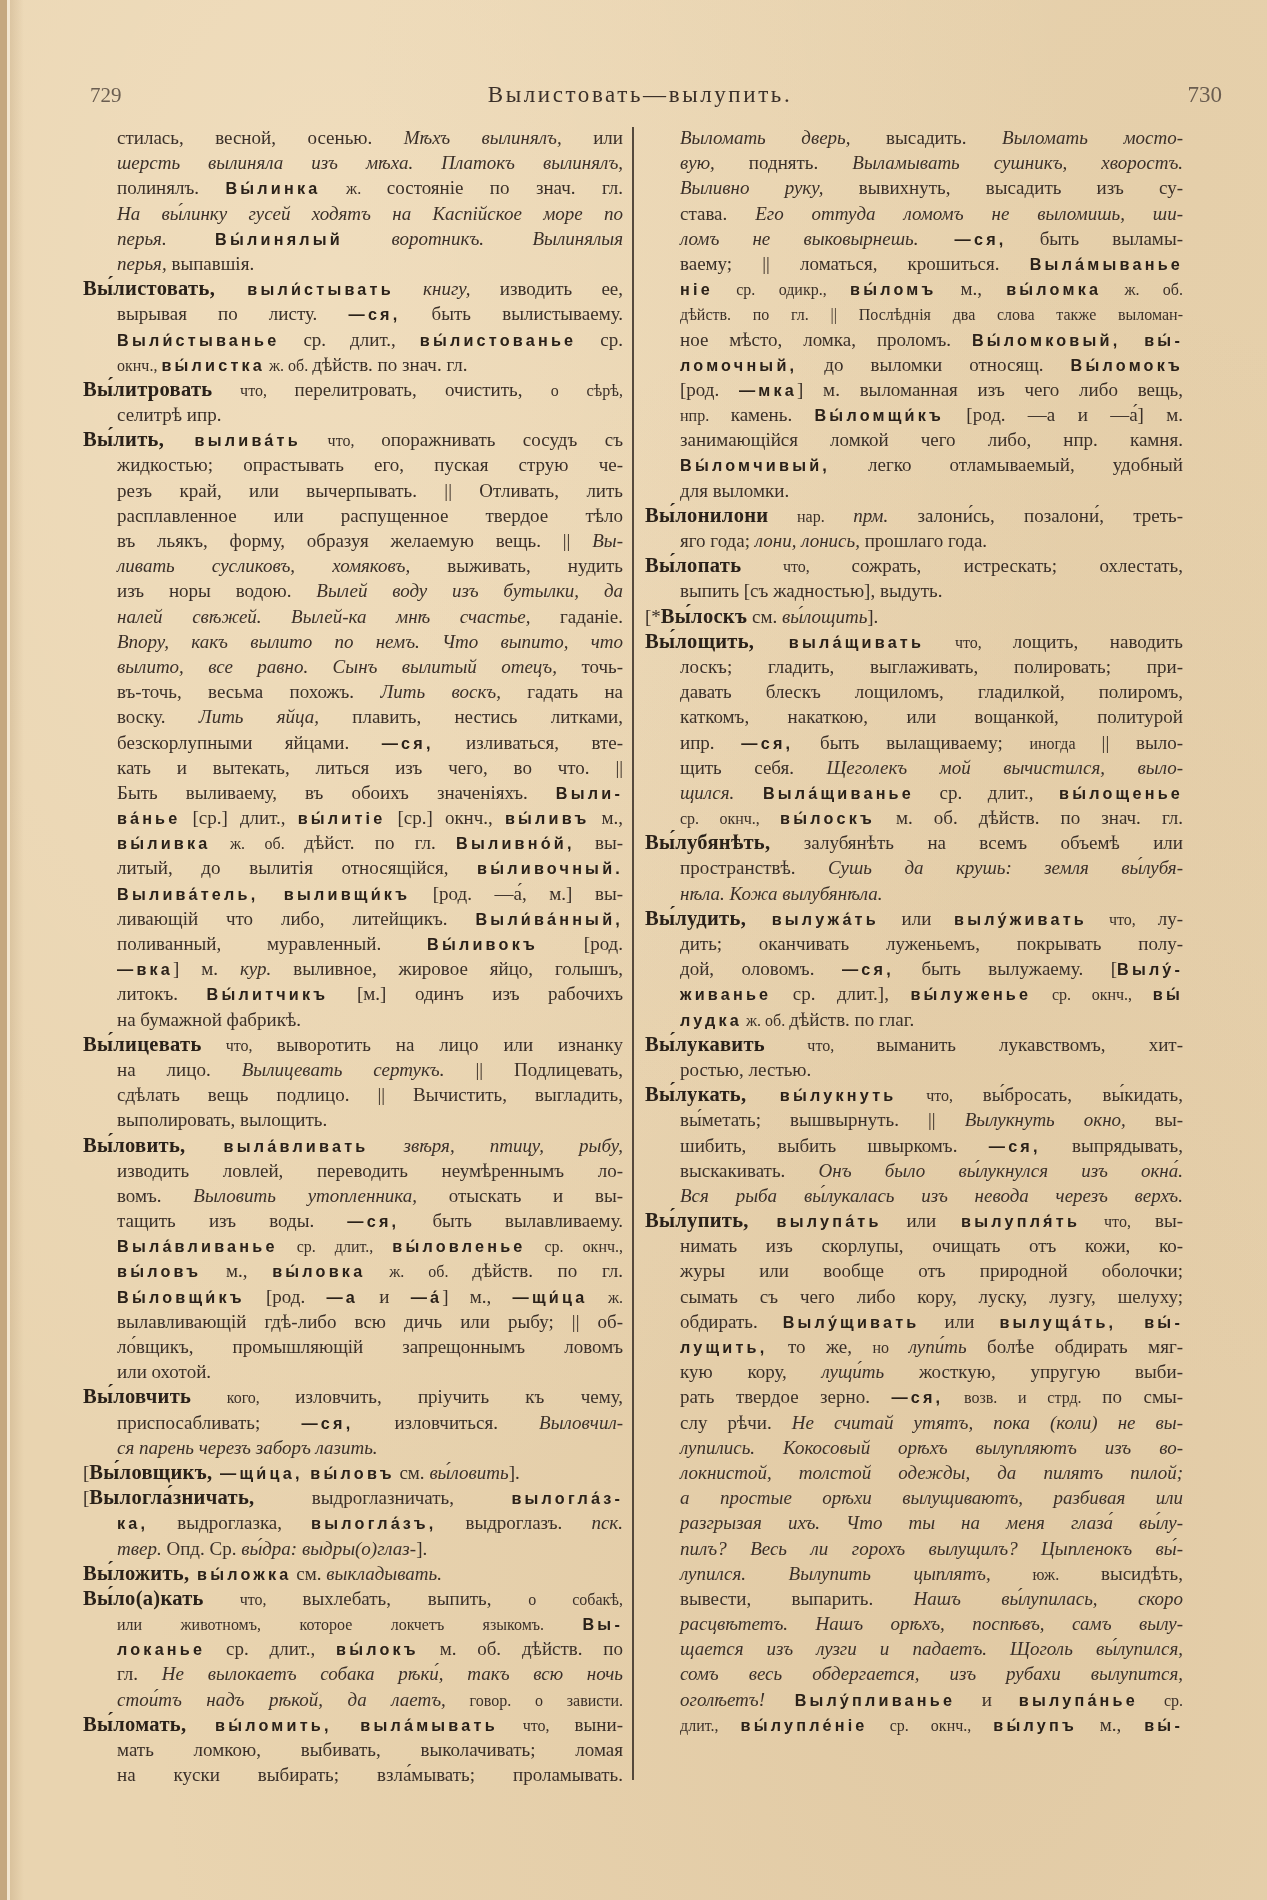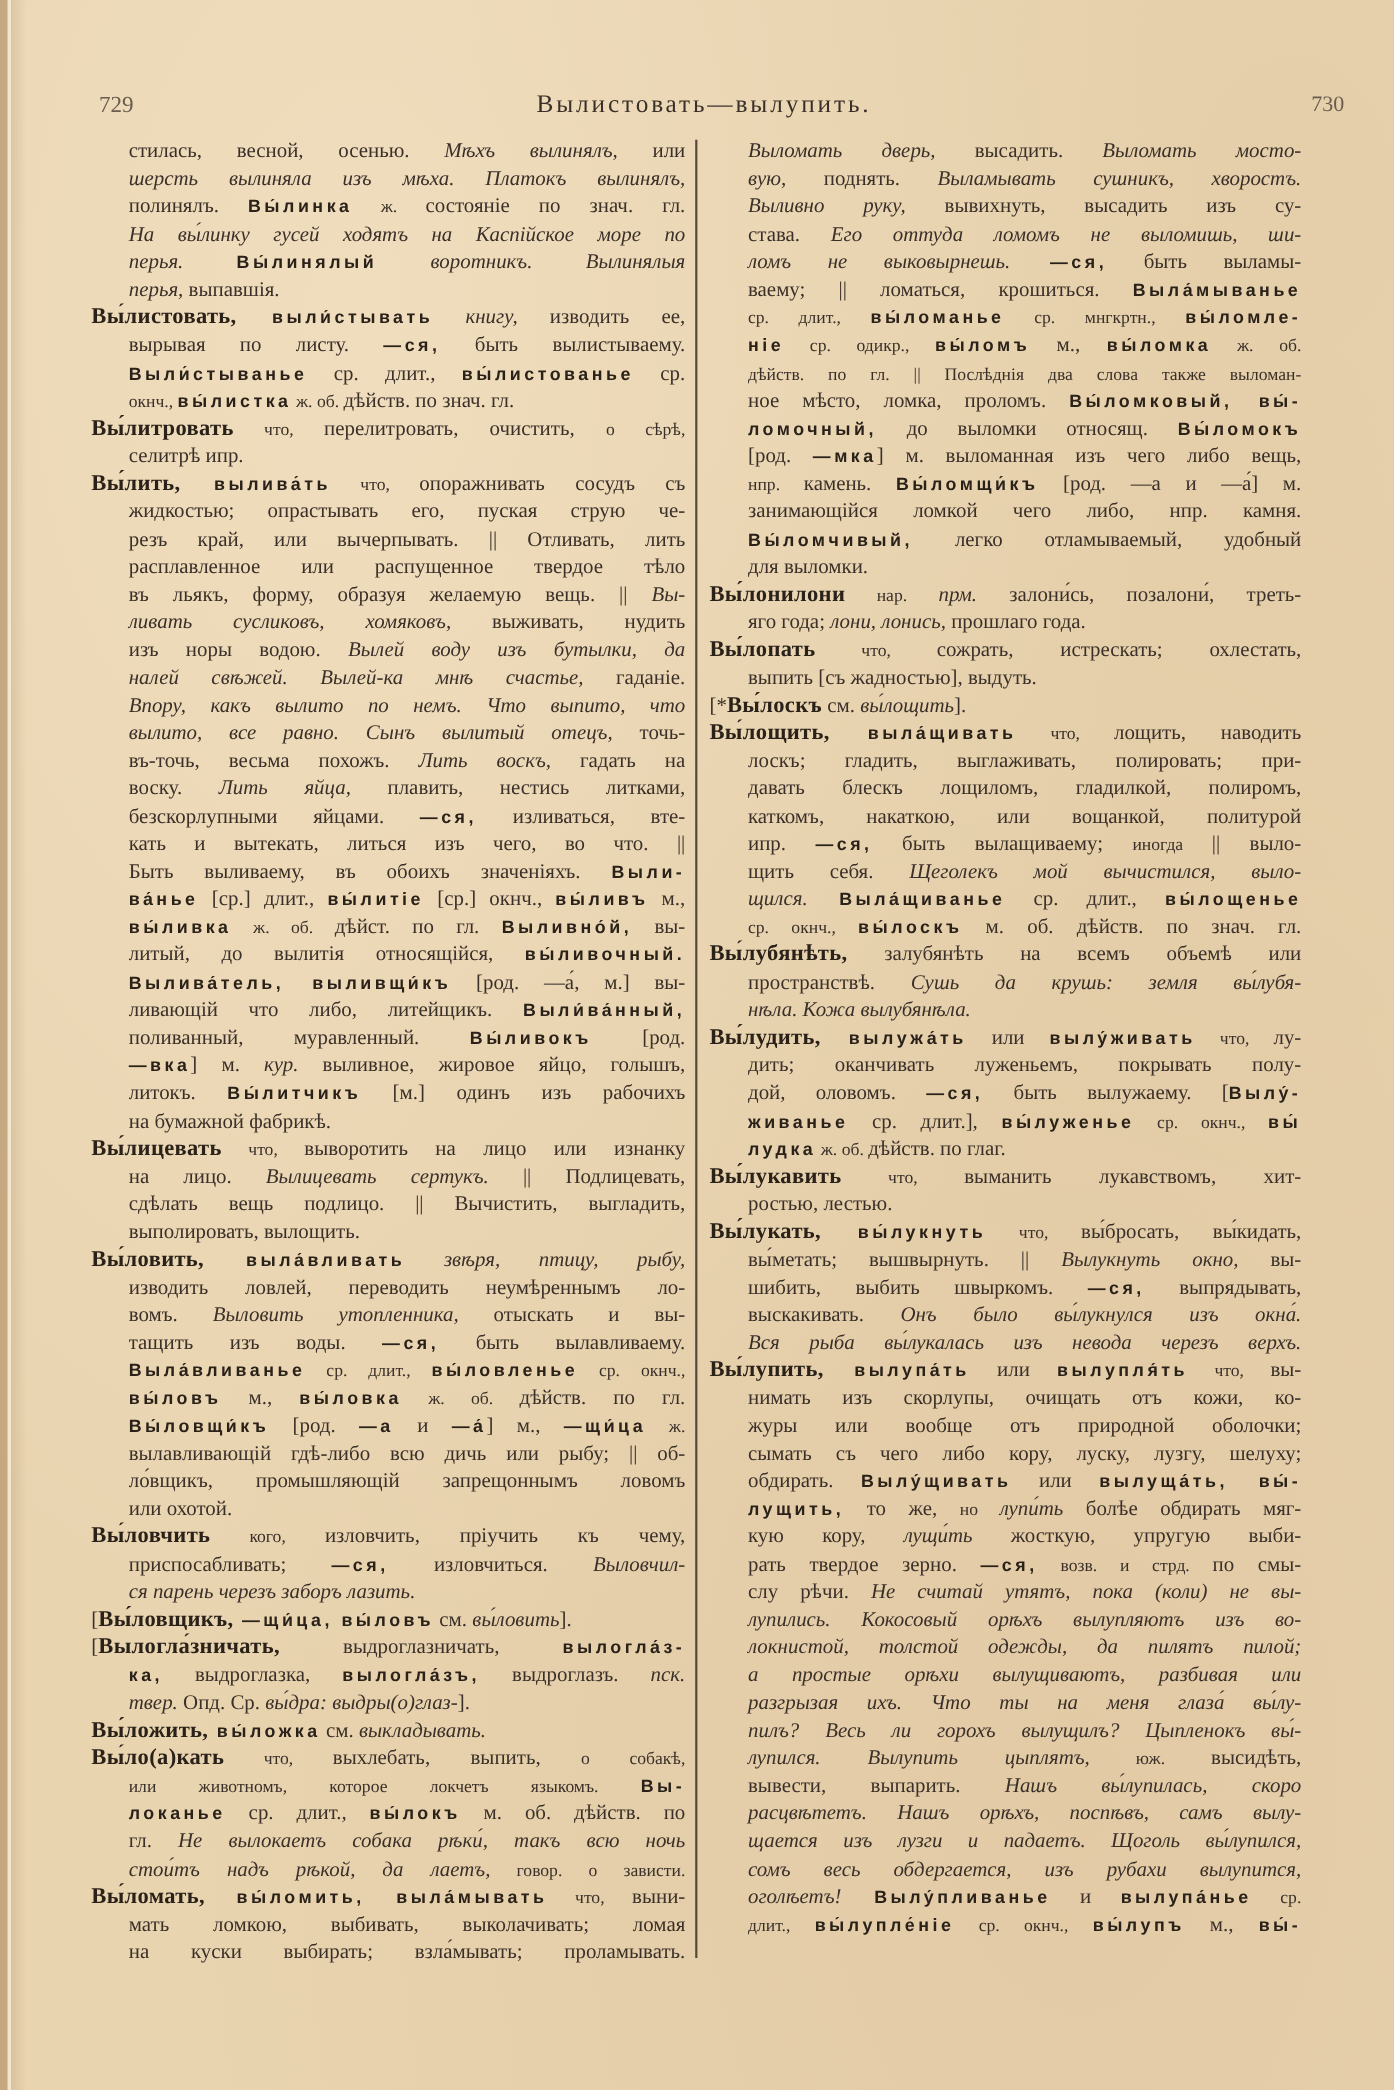--- a/index.html
+++ b/index.html
@@ -15,21 +15,21 @@
     font-family:"Liberation Serif", "DejaVu Serif", serif;
     padding-left:39px;
   }
   .edge-dark { position:absolute; left:0; top:0; width:7px; height:1900px; background:#c5a87f; }
   .edge-light { position:absolute; left:7px; top:0; width:3px; height:1900px; background:#f3e6cf; }
   .edge-shade { position:absolute; left:10px; top:0; width:14px; height:1900px;
     background:linear-gradient(to right, rgba(170,140,100,.25), rgba(170,140,100,0)); }
 
   .hdr-left, .hdr-right, .hdr-title { position:absolute; top:80px; line-height:30px; white-space:nowrap; }
   .hdr-left { left:90px; font-size:21px; color:var(--ink-light); }
-  .hdr-right { right:84px; font-size:20px; color:var(--ink-light); text-align:left; }
+  .hdr-right { right:84px; font-size:23px; color:var(--ink-light); text-align:left; }
   .hdr-title { left:430px; width:420px; text-align:center; font-size:23px; letter-spacing:2.6px; color:var(--ink); }
 
   .divider { position:absolute; left:632px; top:127px; width:1.6px; height:1653px; background:#3b3028; opacity:.85; }
 
   .col { position:absolute; top:125px; }
   .col-left { left:83px; width:540px; }
   .col-right { left:645px; width:538px; }
 
   .ln {
     --k:1;
@@ -131,21 +131,20 @@
       <div class="ln"><span class="rn-r">на куски выбирать; взла́мывать; проламывать.</span></div>
     </div>
   <div class="divider"></div>
   <div class="col col-right">
       <div class="ln"><span class="rn-i">Выломать дверь,</span><span class="rn-r"> высадить. </span><span class="rn-i">Выломать мосто-</span></div>
       <div class="ln"><span class="rn-i">вую,</span><span class="rn-r"> поднять. </span><span class="rn-i">Выламывать сушникъ, хворостъ.</span></div>
       <div class="ln"><span class="rn-i">Выливно руку,</span><span class="rn-r"> вывихнуть, высадить изъ су-</span></div>
       <div class="ln"><span class="rn-r">става. </span><span class="rn-i">Его оттуда ломомъ не выломишь, ши-</span></div>
       <div class="ln"><span class="rn-i">ломъ не выковырнешь.</span><span class="rn-b"> —ся,</span><span class="rn-r"> быть выламы-</span></div>
       <div class="ln"><span class="rn-r">ваему; || ломаться, крошиться. </span><span class="rn-b">Выла́мыванье</span></div>
-      <div class="ln"><span class="rn-s">ср. длит., </span><span class="rn-b">вы́ломанье</span><span class="rn-s"> ср. мнгкртн., </span><span class="rn-b">вы́ломле-</span></div>
       <div class="ln"><span class="rn-b">ніе</span><span class="rn-s"> ср. одикр., </span><span class="rn-b">вы́ломъ</span><span class="rn-r"> м., </span><span class="rn-b">вы́ломка</span><span class="rn-s"> ж. об.</span></div>
       <div class="ln"><span class="rn-s">дѣйств. по гл. || Послѣднія два слова также выломан-</span></div>
       <div class="ln"><span class="rn-r">ное мѣсто, ломка, проломъ. </span><span class="rn-b">Вы́ломковый, вы́-</span></div>
       <div class="ln"><span class="rn-b">ломочный,</span><span class="rn-r"> до выломки относящ. </span><span class="rn-b">Вы́ломокъ</span></div>
       <div class="ln"><span class="rn-r">[род. </span><span class="rn-b">—мка</span><span class="rn-r">] м. выломанная изъ чего либо вещь,</span></div>
       <div class="ln"><span class="rn-s">нпр. </span><span class="rn-r">камень. </span><span class="rn-b">Вы́ломщи́къ</span><span class="rn-r"> [род. —а и —а́] м.</span></div>
       <div class="ln"><span class="rn-r">занимающійся ломкой чего либо, нпр. камня.</span></div>
       <div class="ln"><span class="rn-b">Вы́ломчивый,</span><span class="rn-r"> легко отламываемый, удобный</span></div>
       <div class="ln end"><span class="rn-r">для выломки.</span></div>
       <div class="ln hw"><span class="rn-h">Вы́лонилони</span><span class="rn-s"> нар. </span><span class="rn-i">прм.</span><span class="rn-r"> залони́сь, позалони́, треть-</span></div>

